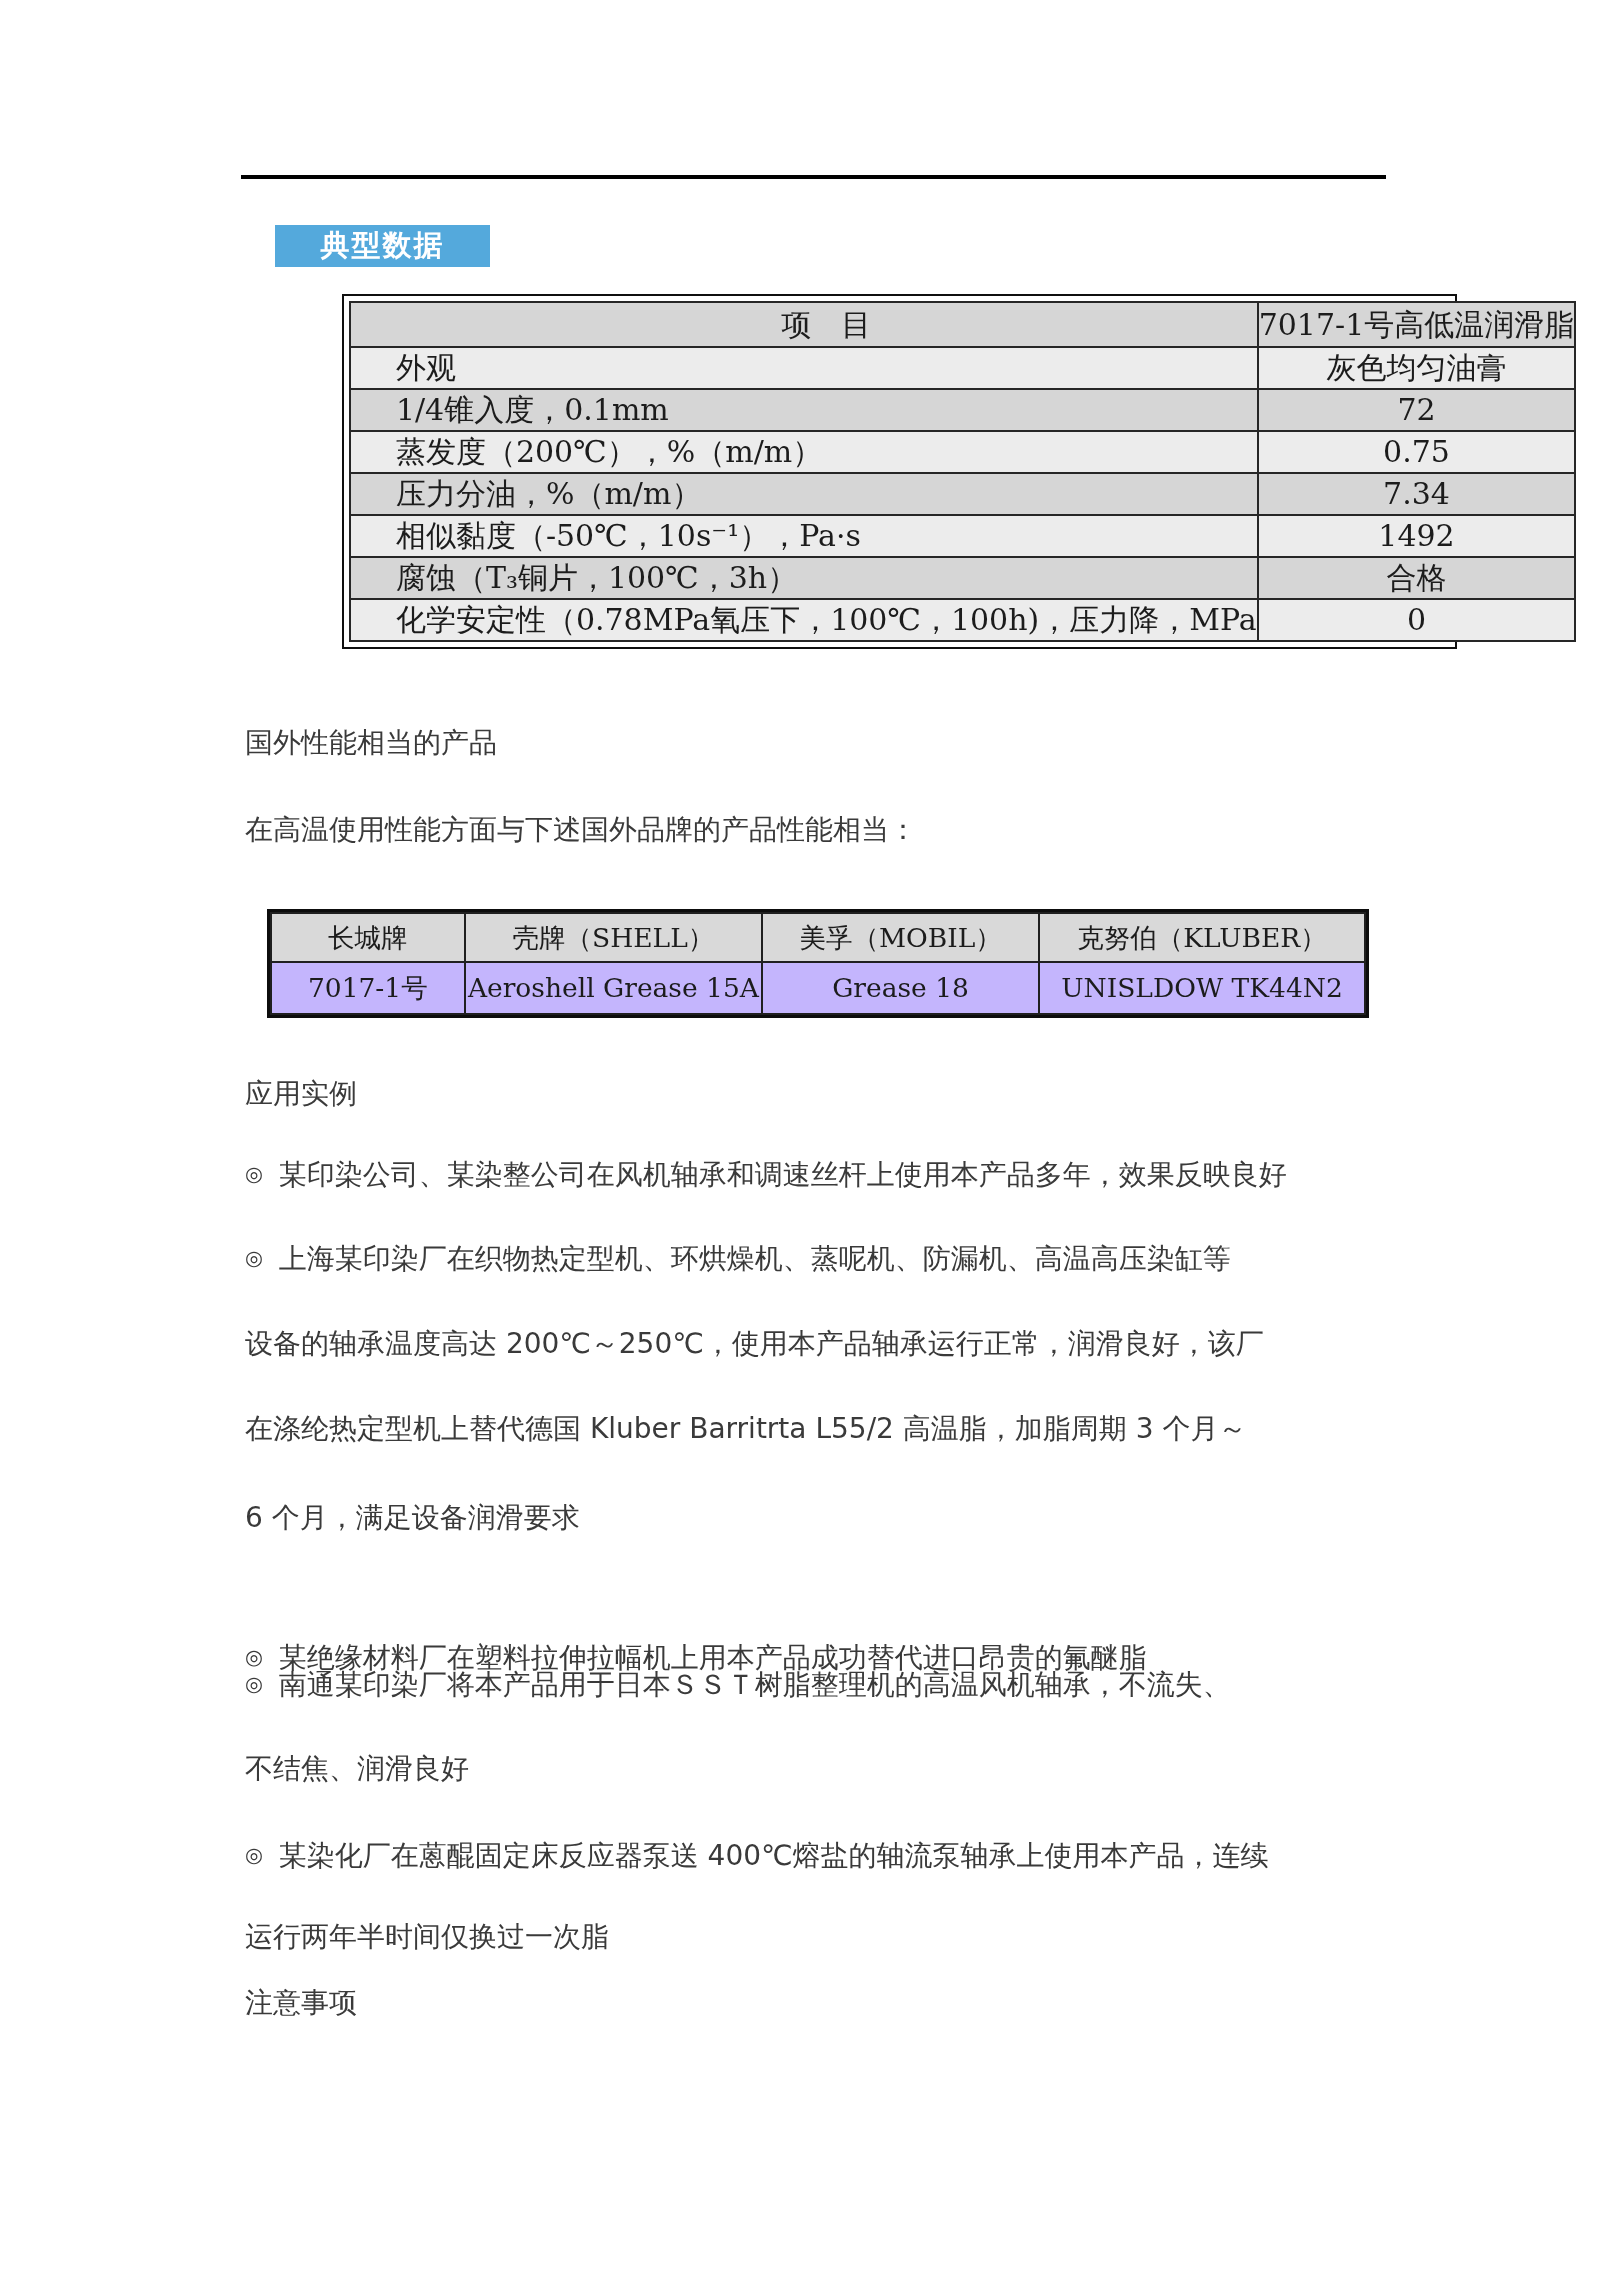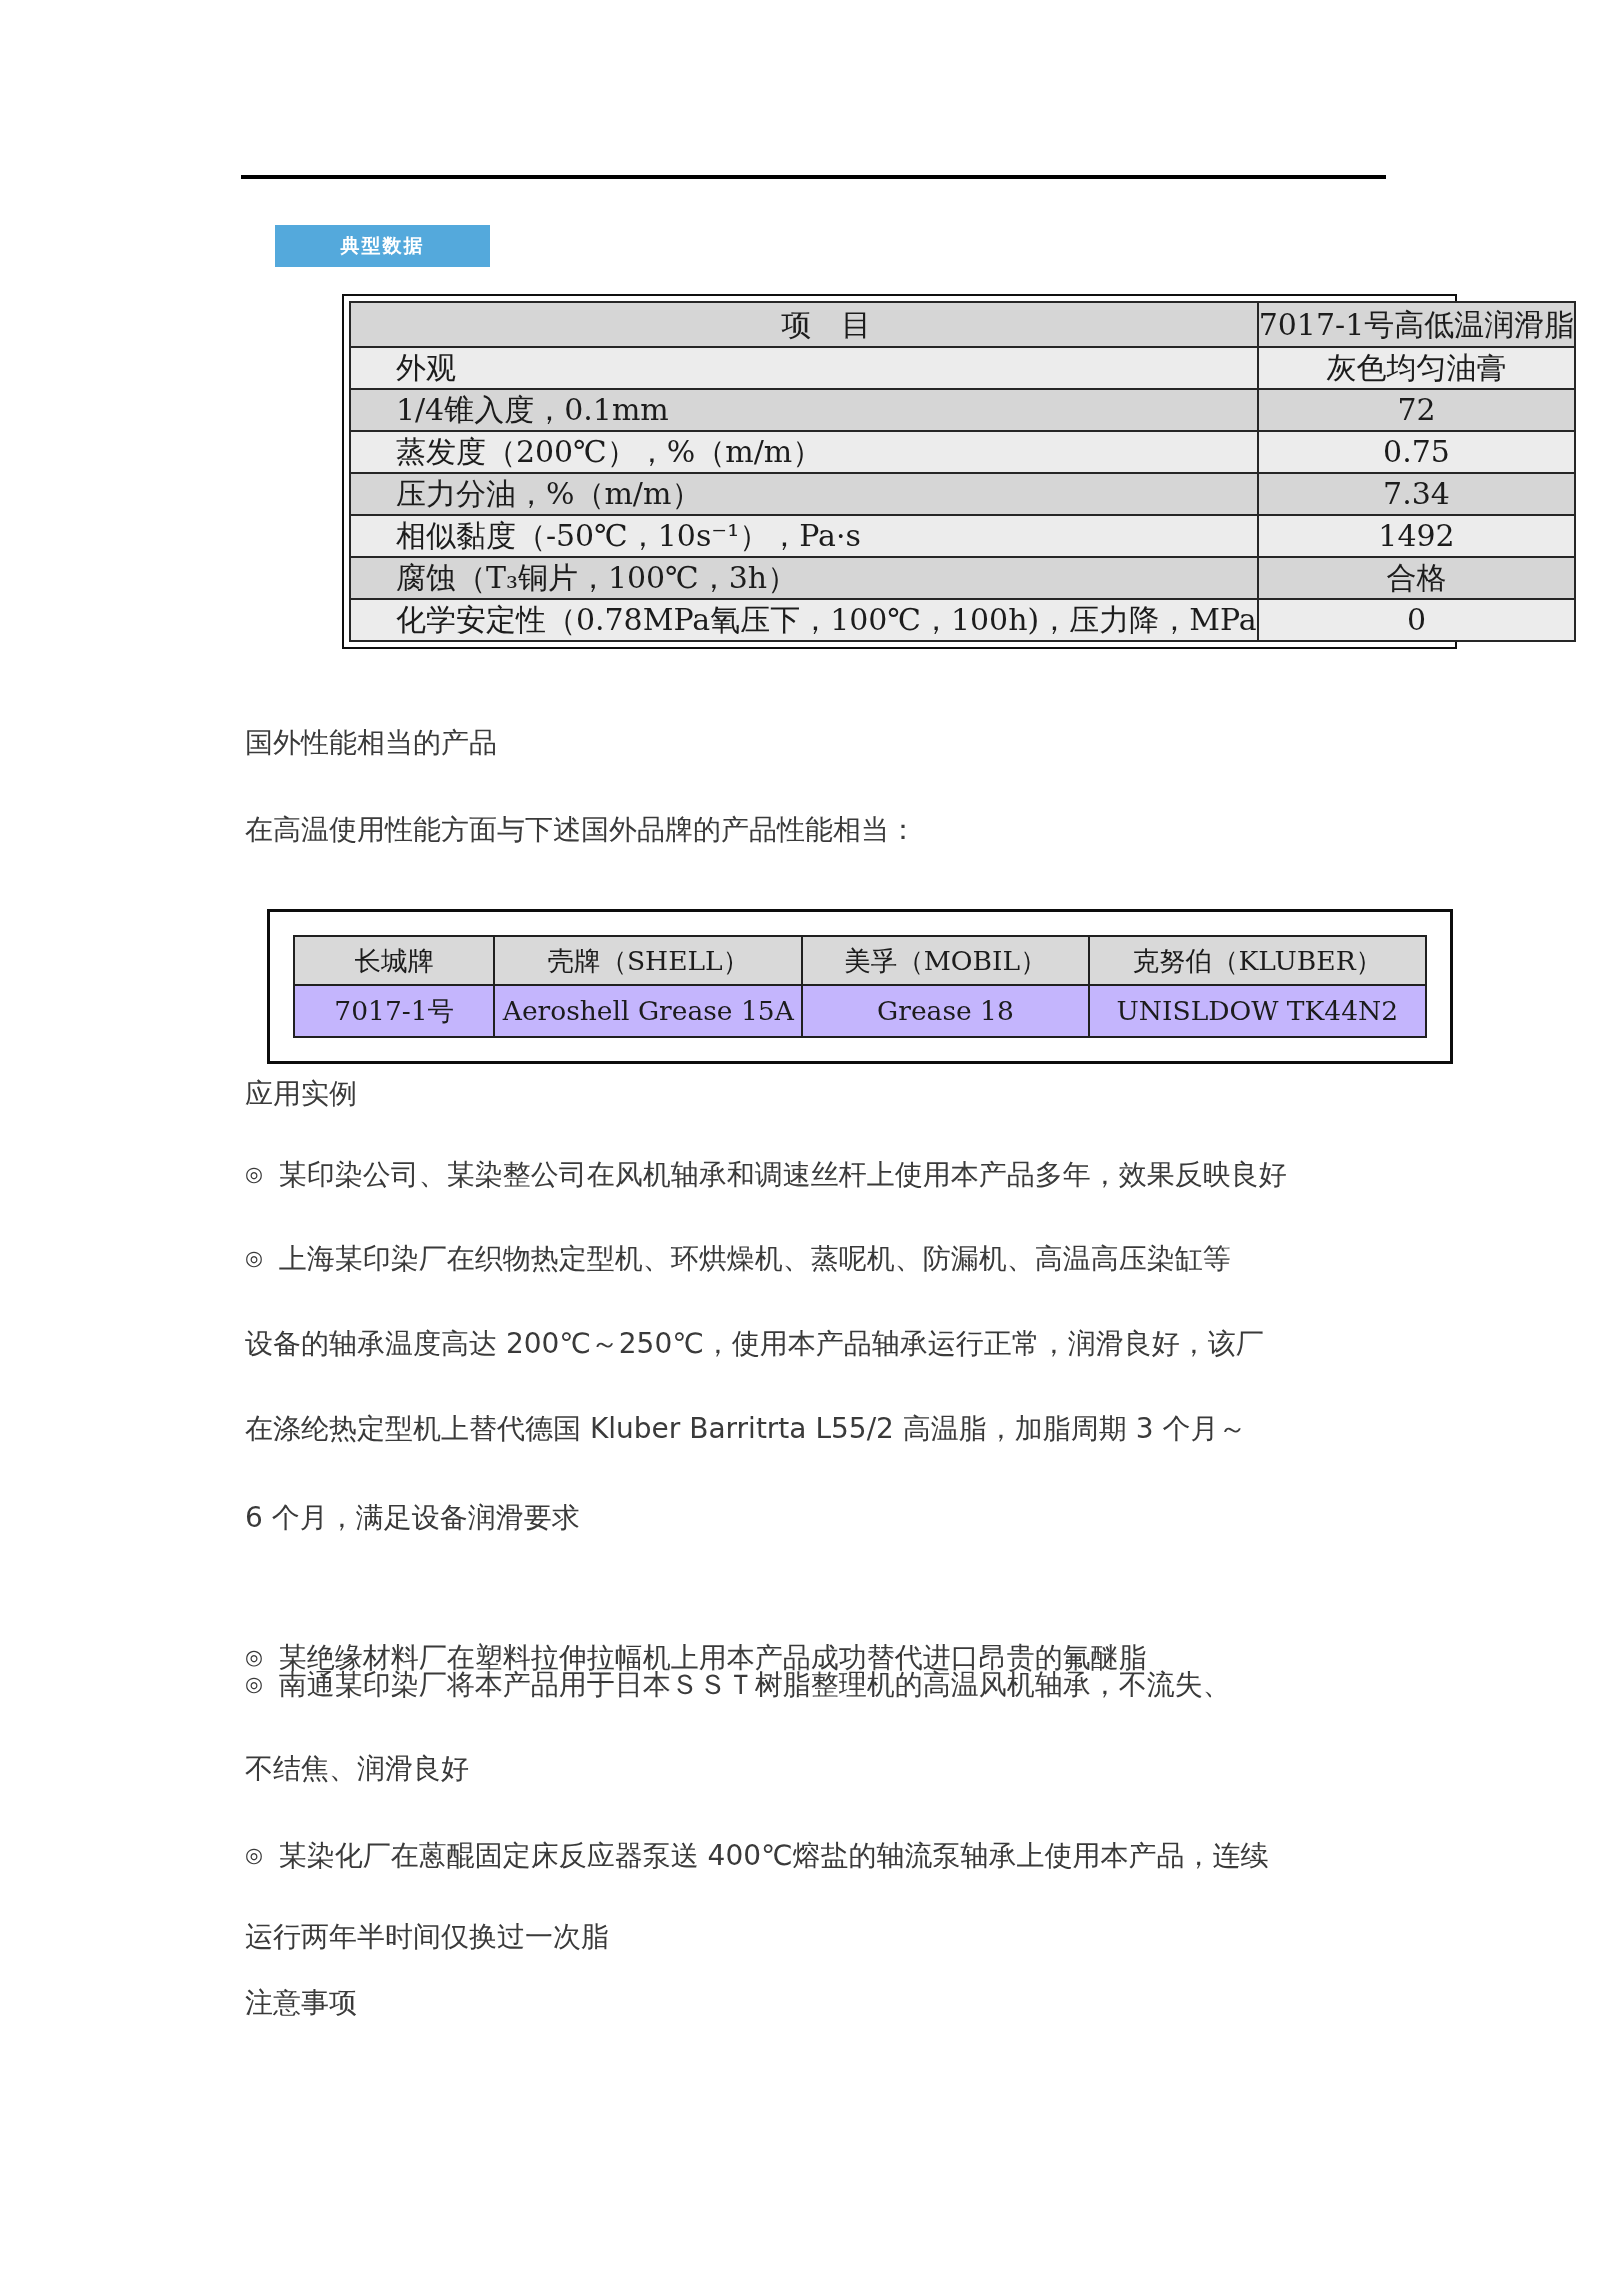--- a/index.html
+++ b/index.html
@@ -14,21 +14,21 @@
   .toprule{
     position:absolute;
     background:#000000;
   }
   .badge{
     position:absolute;
     left:275px; top:225px;
     width:215px; height:42px;
     display:flex; align-items:center; justify-content:center;
     color:#ffffff;
-    font-size:19px;
+    font-size:29px;
     font-weight:bold;
     font-family:"DejaVu Serif","Liberation Serif",serif;
     letter-spacing:2px;
   }
   
   .t1wrap{
     position:absolute;
     left:342px; top:294px;
     width:1115px;
     border:2.9px solid #0f0f0f;
@@ -54,23 +54,23 @@
   table.t1 tr.hdr td{height:43px;line-height:43px;background:#d6d6d6;}
   table.t1 td.lbl{padding-left:45px;width:72.3%;}
   table.t1 td.val{text-align:center;}
   table.t1 td.hc{text-align:center;}
   table.t1 tbody tr:nth-child(odd) td{background:#ececec;}
   table.t1 tbody tr:nth-child(even) td{background:#d6d6d6;}
   
   .t2wrap{
     position:absolute;
     left:267px; top:909px;
-    width:1186px;
+    width:1102px;
     border:3.9px solid #0d0d0d;
-    padding:23px;
+    padding:0;
     box-sizing:border-box;
     background:#ffffff;
   }
   table.t2{
     width:100%;
     border-collapse:collapse;
     font-family:"DejaVu Serif","Liberation Serif",serif;
     font-size:26.5px;
     color:#1c1c1c;
     table-layout:fixed;

